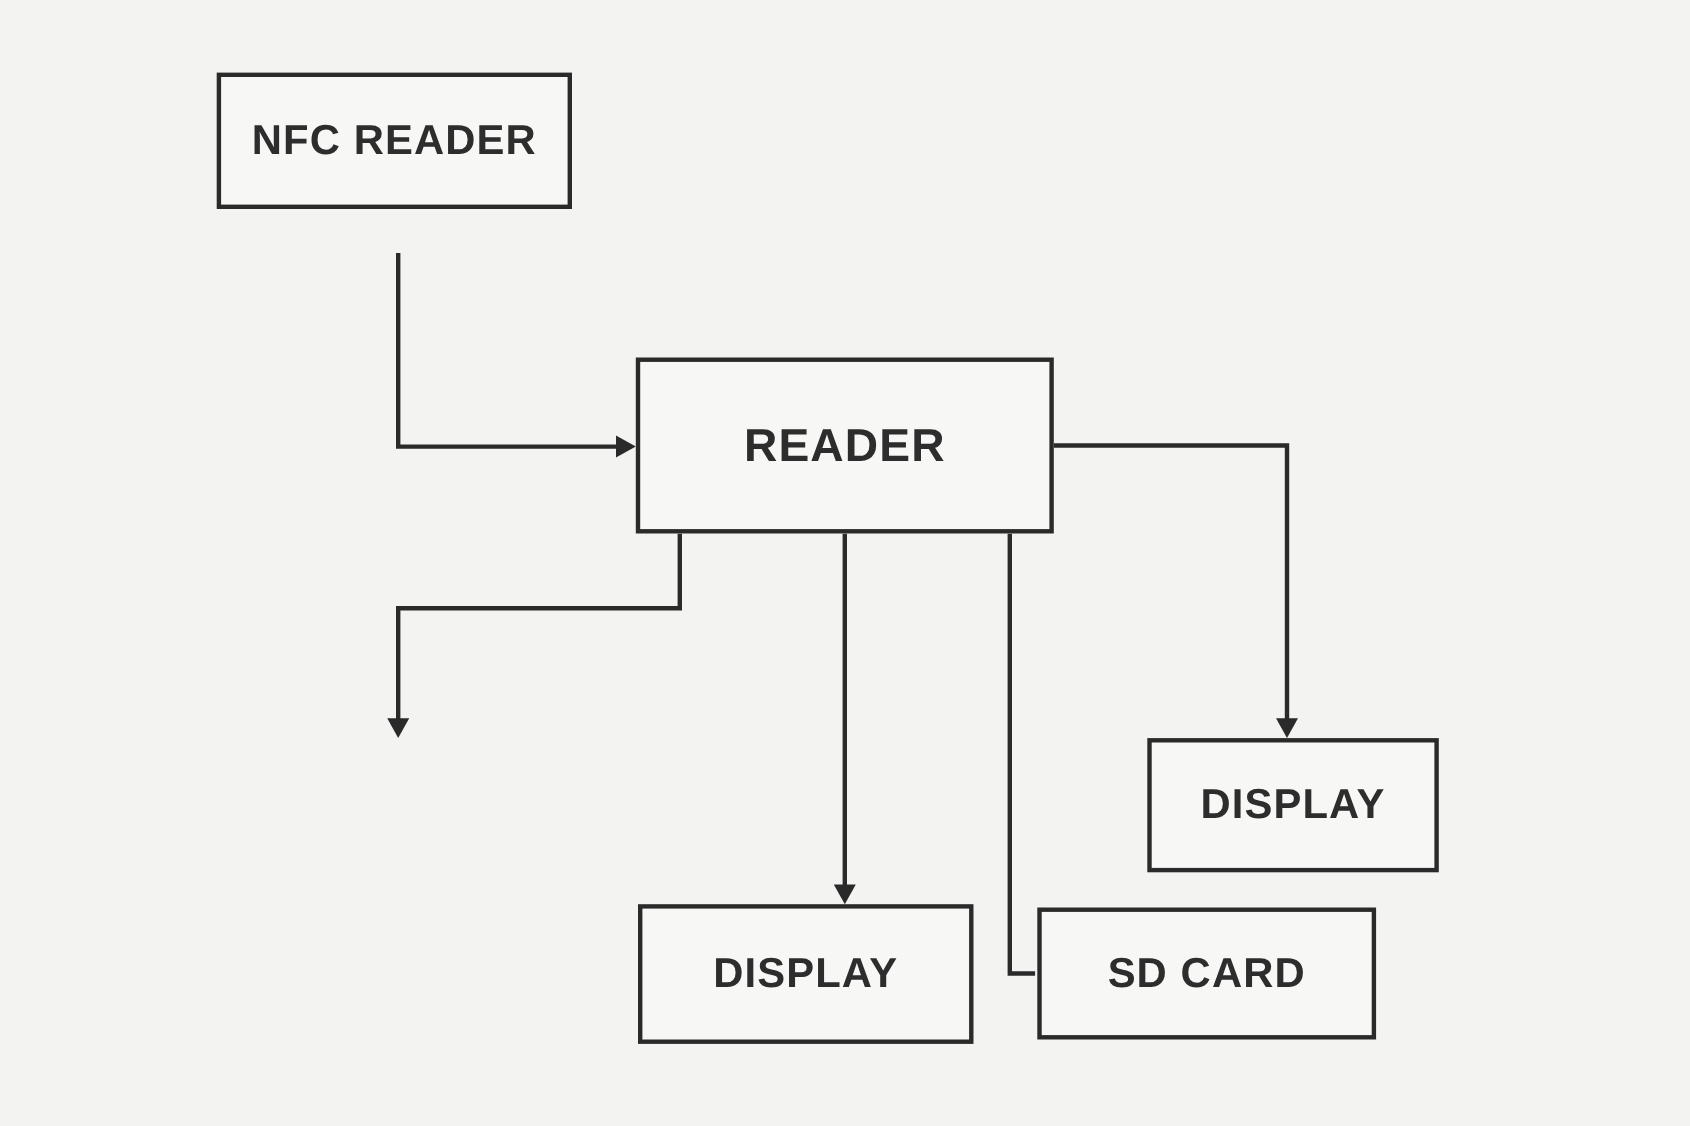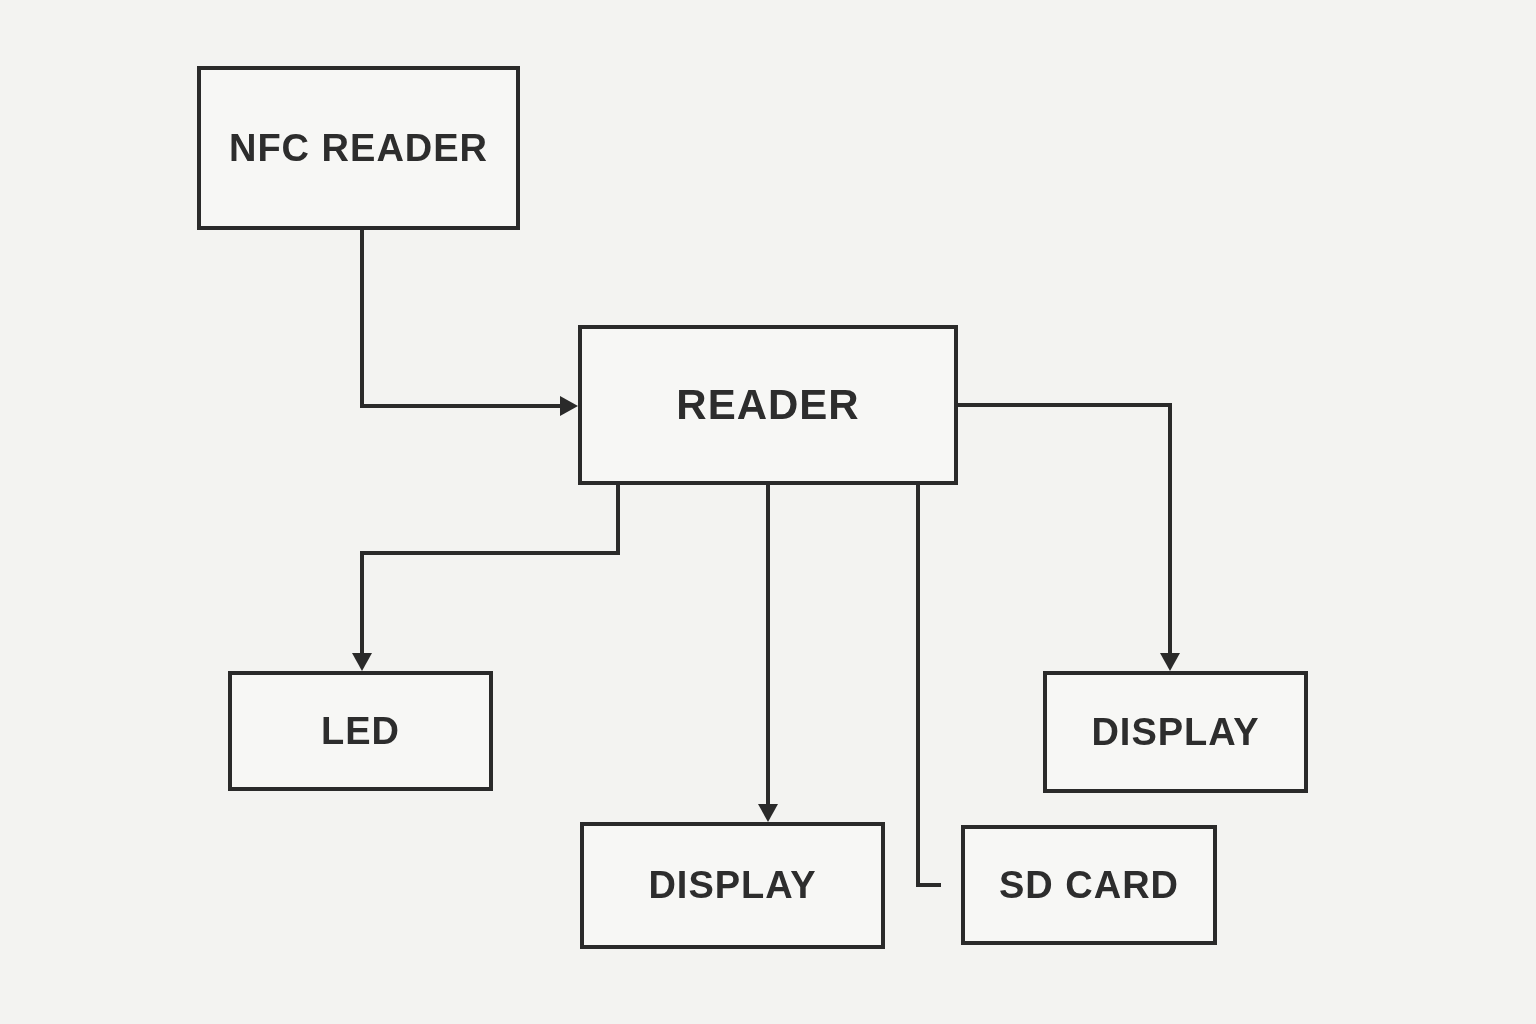--- a/index.html
+++ b/index.html
@@ -54,37 +54,34 @@
       <polyline points="362,230 362,406 562,406" fill="none" stroke="#2a2a2a" stroke-width="4"></polyline>
       <polygon points="362,671 352,653 372,653" fill="#2a2a2a"></polygon>
       <polyline points="618,485 618,553 362,553 362,655" fill="none" stroke="#2a2a2a" stroke-width="4"></polyline>
       <polygon points="768,822 758,804 778,804" fill="#2a2a2a"></polygon>
       <polyline points="768,485 768,806" fill="none" stroke="#2a2a2a" stroke-width="4"></polyline>
       <polyline points="918,485 918,885 941,885" fill="none" stroke="#2a2a2a" stroke-width="4"></polyline>
       <polygon points="1170,671 1160,653 1180,653" fill="#2a2a2a"></polygon>
       <polyline points="958,405 1170,405 1170,655" fill="none" stroke="#2a2a2a" stroke-width="4"></polyline>
     </svg>
 
-  <div class="node" style="left: 197px; top: 66px; width: 323px; height: 164px;">
+  <div class="node" style="left: 197px; top: 66px; width: 323px; height: 124px;">
     <span class="label">NFC READER</span>
   </div>
 
   <div class="node hub" style="left: 578px; top: 325px; width: 380px; height: 160px;">
     <span class="label">READER</span>
   </div>
 
-  <div class="node" style="left: 228px; top: 671px; width: 265px; height: 120px;">
-    <span class="label">LED</span>
-  </div>
 
   <div class="node" style="left: 580px; top: 822px; width: 305px; height: 127px;">
     <span class="label">DISPLAY</span>
   </div>
 
-  <div class="node" style="left: 943px; top: 825px; width: 256px; height: 120px; margin-left: 18px;">
+  <div class="node" style="left: 943px; top: 825px; width: 308px; height: 120px;">
     <span class="label">SD CARD</span>
   </div>
 
   <div class="node" style="left: 1043px; top: 671px; width: 265px; height: 122px;">
     <span class="label">DISPLAY</span>
   </div>
 
 </div>
 
 </body></html>

